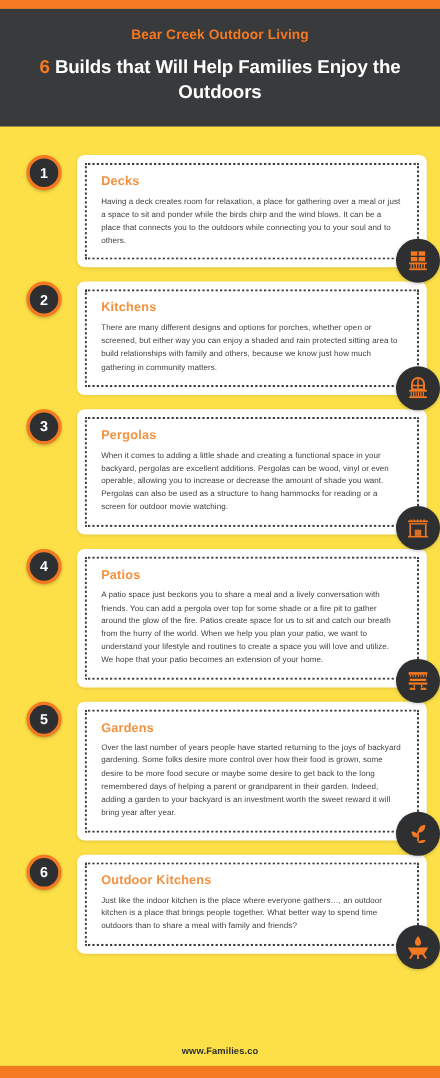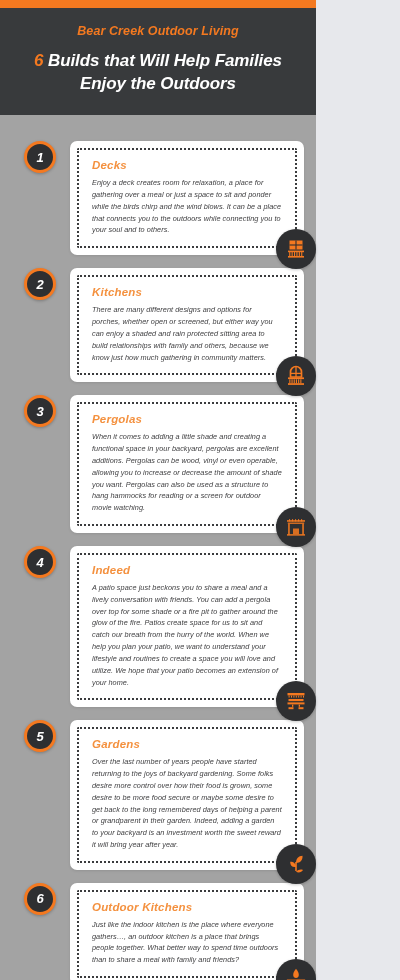--- a/index.html
+++ b/index.html
@@ -10,26 +10,25 @@
     overflow: hidden;
   }
 
   body {
     font-family: "Liberation Sans", sans-serif;
     background: #e7e8ec;
   }
 
   .page {
     position: relative;
-    width: 316px;
+    width: 400px;
     height: 980px;
-    background: #a3a3a3;
+    background: #fde047;
     display: flex;
     flex-direction: column;
-    font-style: italic;
   }
 
   
   .top-bar {
     height: 8px;
     width: 100%;
     background: #f47920;
     flex: 0 0 auto;
   }
 
@@ -178,21 +177,21 @@
     <div class="headline"><span class="num">6</span><span> Builds that Will Help Families Enjoy the Outdoors</span></div>
   </div>
 
   <div class="content">
 
     <div class="card-row">
       <div class="badge">1</div>
       <div class="card">
         <div class="card-inner">
           <div class="card-title">Decks</div>
-          <div class="card-body">Enjoy a deck creates room for relaxation, a place for gathering over a meal or just a space to sit and ponder while the birds chirp and the wind blows. It can be a place that connects you to the outdoors while connecting you to your soul and to others.</div>
+          <div class="card-body">Having a deck creates room for relaxation, a place for gathering over a meal or just a space to sit and ponder while the birds chirp and the wind blows. It can be a place that connects you to the outdoors while connecting you to your soul and to others.</div>
         </div>
         <div class="icon-circle">
           <svg width="24" height="24" viewBox="0 0 24 24">
             <rect x="5.5" y="3.5" width="13" height="9" fill="#f47920"></rect>
             <line x1="12" y1="3.5" x2="12" y2="12.5" stroke="#2e2f31" stroke-width="1.1"></line>
             <line x1="5.5" y1="8" x2="18.5" y2="8" stroke="#2e2f31" stroke-width="1.1"></line>
             <rect x="4" y="13.6" width="16" height="1.6" fill="#f47920"></rect>
             <rect x="4" y="19" width="16" height="1.6" fill="#f47920"></rect>
             <g fill="#f47920">
               <rect x="5.2" y="15" width="1.1" height="4.2"></rect>
@@ -258,21 +257,21 @@
             <rect x="9" y="13.5" width="6" height="5.7" fill="#f47920" opacity="0.85"></rect>
           </svg>
         </div>
       </div>
     </div>
 
     <div class="card-row">
       <div class="badge">4</div>
       <div class="card">
         <div class="card-inner">
-          <div class="card-title">Indeed</div>
+          <div class="card-title">Patios</div>
           <div class="card-body">A patio space just beckons you to share a meal and a lively conversation with friends. You can add a pergola over top for some shade or a fire pit to gather around the glow of the fire. Patios create space for us to sit and catch our breath from the hurry of the world. When we help you plan your patio, we want to understand your lifestyle and routines to create a space you will love and utilize. We hope that your patio becomes an extension of your home.</div>
         </div>
         <div class="icon-circle">
           <svg width="24" height="24" viewBox="0 0 24 24">
             <rect x="3.5" y="4" width="17" height="2.4" fill="#f47920"></rect>
             <g fill="#f47920">
               <rect x="4.6" y="6.6" width="1" height="2"></rect>
               <rect x="7" y="6.6" width="1" height="2"></rect>
               <rect x="9.4" y="6.6" width="1" height="2"></rect>
               <rect x="11.8" y="6.6" width="1" height="2"></rect>

